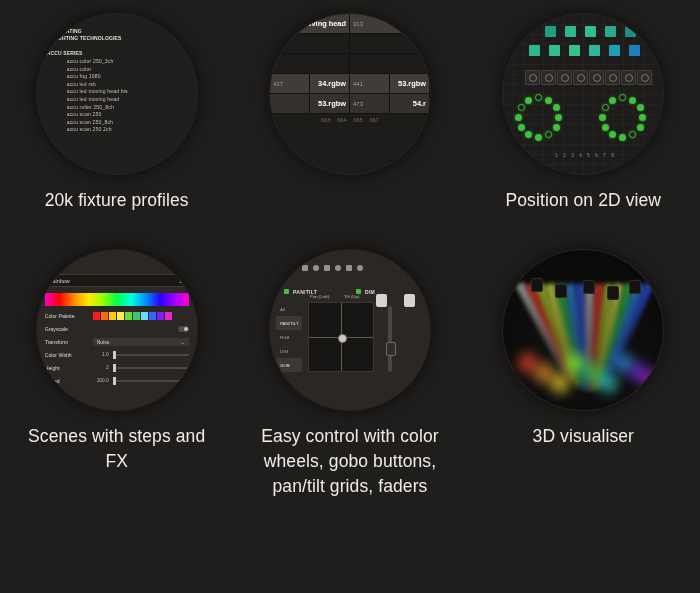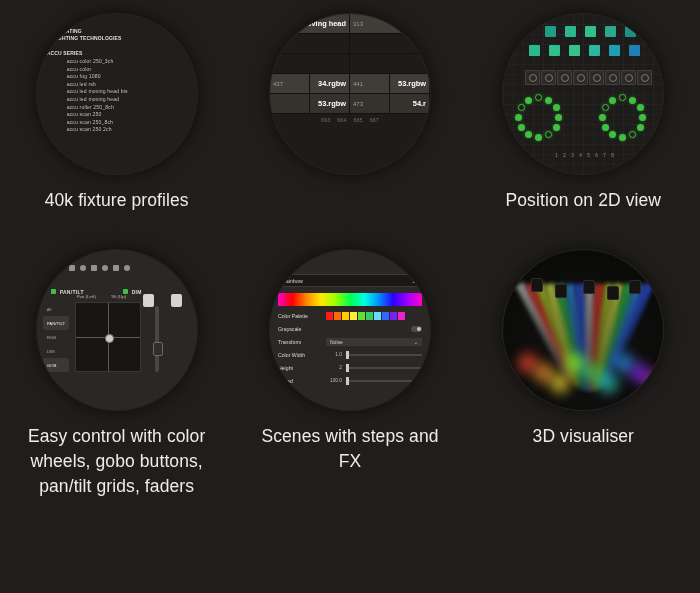--- a/index.html
+++ b/index.html
@@ -134,21 +134,21 @@
           <div class="trow dim" style="padding-left: 30px;">accu fog 1080</div>
           <div class="trow dim" style="padding-left: 30px;">accu led rsb</div>
           <div class="trow dim" style="padding-left: 30px;">accu led moving head bis</div>
           <div class="trow dim" style="padding-left: 30px;">accu led moving head</div>
           <div class="trow dim" style="padding-left: 30px;">accu roller 250_8ch</div>
           <div class="trow dim" style="padding-left: 30px;">accu scan 250</div>
           <div class="trow dim" style="padding-left: 30px;">accu scan 250_8ch</div>
           <div class="trow dim" style="padding-left: 30px;">accu scan 250 2ch</div>
         </div>
     </div>
-    <div class="caption">40k fixture profiles</div>
+    <div class="caption">20k fixture profiles</div>
   </div>
 
   <div class="cell">
     <div class="circle">
       <div class="patch" id="patch">
           <div class="prow alt">
             <div class="pc nm">..moving head</div>
             <div class="pc num">313</div>
           </div>
           <div class="prow">
@@ -236,63 +236,20 @@
           <div class="tick" style="left:92px;top:139px;">6</div>
           <div class="tick" style="left:100px;top:139px;">7</div>
           <div class="tick" style="left:108px;top:139px;">8</div>
         </div>
     </div>
     <div class="caption">Position on 2D view</div>
   </div>
 
   <div class="cell">
     <div class="circle">
-      <div class="ctrl" id="ctrl">
-        <div class="ctrl-tb" id="ctrltb">
-            <div class="tbi"></div>
-            <div class="tbi r"></div>
-            <div class="tbi"></div>
-            <div class="tbi r"></div>
-            <div class="tbi"></div>
-            <div class="tbi r"></div>
-          </div>
-        <div class="pad">
-          <div class="ch" style="left:0;top:34px;width:100%;height:1px;"></div>
-          <div class="ch" style="top:0;left:32px;width:1px;height:100%;"></div>
-          <div class="padhandle" style="left:29px;top:31px;"></div>
-        </div>
-        <div class="fader" style="left:118px;top:56px;height:66px;"></div>
-        <div class="fknob" style="left:116px;top:92px;"></div>
-        <div class="sqbtn" style="left:106px;top:44px;width:11px;height:13px;"></div>
-        <div class="sqbtn" style="left:134px;top:44px;width:11px;height:13px;"></div>
-      <div class="ctrl-hdr" style="left: 14px; right: auto; width: 60px;">
-            <span class="grn"></span>
-            <span class="hlab">PAN/TILT</span>
-          </div>
-          <div class="ctrl-hdr" style="left: 86px; right: auto; width: 60px;">
-            <span class="grn"></span>
-            <span class="hlab">DIM</span>
-          </div>
-          <div class="leftcol">
-            <div class="lt">All</div>
-            <div class="lt sel">PAN/TILT</div>
-            <div class="lt">RGB</div>
-            <div class="lt">DIM</div>
-            <div class="lt sel">GOB</div>
-            <div class="lt">FX</div>
-          </div>
-          <div style="position:absolute;top:44px;left:40px;font-size:4.4px;color:#bdb9b4;">Pan (Left)</div>
-          <div style="position:absolute;top:44px;left:74px;font-size:4.4px;color:#bdb9b4;">Tilt (Up)</div>
-        </div>
-    </div>
-    <div class="caption">Easy control with color wheels, gobo buttons, pan/tilt grids, faders</div>
-  </div>
-
-  <div class="cell">
-    <div class="circle">
       <div class="scn" id="scn">
         <div class="scn-sel">
           <span>rainbow</span>
           <span>⌄</span>
         </div>
         <div class="rainbowbar"></div>
       <div class="srow" style="top: 60px;">
             <div class="slab">Color Palette</div>
             <div class="swatches">
               <div class="sw" style="background: rgb(255, 26, 26);"></div>
@@ -329,20 +286,63 @@
             <div class="slider"></div>
           </div>
           <div class="srow" style="top: 125px;">
             <div class="slab">Speed</div>
             <div class="valnum">100.0</div>
             <div class="slider"></div>
           </div>
         </div>
     </div>
     <div class="caption">Scenes with steps and FX</div>
+  </div>
+
+  <div class="cell">
+    <div class="circle">
+      <div class="ctrl" id="ctrl">
+        <div class="ctrl-tb" id="ctrltb">
+            <div class="tbi"></div>
+            <div class="tbi r"></div>
+            <div class="tbi"></div>
+            <div class="tbi r"></div>
+            <div class="tbi"></div>
+            <div class="tbi r"></div>
+          </div>
+        <div class="pad">
+          <div class="ch" style="left:0;top:34px;width:100%;height:1px;"></div>
+          <div class="ch" style="top:0;left:32px;width:1px;height:100%;"></div>
+          <div class="padhandle" style="left:29px;top:31px;"></div>
+        </div>
+        <div class="fader" style="left:118px;top:56px;height:66px;"></div>
+        <div class="fknob" style="left:116px;top:92px;"></div>
+        <div class="sqbtn" style="left:106px;top:44px;width:11px;height:13px;"></div>
+        <div class="sqbtn" style="left:134px;top:44px;width:11px;height:13px;"></div>
+      <div class="ctrl-hdr" style="left: 14px; right: auto; width: 60px;">
+            <span class="grn"></span>
+            <span class="hlab">PAN/TILT</span>
+          </div>
+          <div class="ctrl-hdr" style="left: 86px; right: auto; width: 60px;">
+            <span class="grn"></span>
+            <span class="hlab">DIM</span>
+          </div>
+          <div class="leftcol">
+            <div class="lt">All</div>
+            <div class="lt sel">PAN/TILT</div>
+            <div class="lt">RGB</div>
+            <div class="lt">DIM</div>
+            <div class="lt sel">GOB</div>
+            <div class="lt">FX</div>
+          </div>
+          <div style="position:absolute;top:44px;left:40px;font-size:4.4px;color:#bdb9b4;">Pan (Left)</div>
+          <div style="position:absolute;top:44px;left:74px;font-size:4.4px;color:#bdb9b4;">Tilt (Up)</div>
+        </div>
+    </div>
+    <div class="caption">Easy control with color wheels, gobo buttons, pan/tilt grids, faders</div>
   </div>
 
   <div class="cell">
     <div class="circle">
       <div class="vis" id="vis">
           <div class="beam" style="position:absolute;left:12px;top:34px;width:9px;height:108px;background:linear-gradient(to bottom,#d0d0d0cc,#d0d0d022);transform:rotate(-28deg);transform-origin:top center;filter:blur(2.2px);opacity:.8;"></div>
           <div class="beam" style="position:absolute;left:22px;top:34px;width:9px;height:108px;background:linear-gradient(to bottom,#ff3b2fcc,#ff3b2f22);transform:rotate(-24deg);transform-origin:top center;filter:blur(2.2px);opacity:.8;"></div>
           <div class="beam" style="position:absolute;left:32px;top:34px;width:9px;height:108px;background:linear-gradient(to bottom,#c9e82bcc,#c9e82b22);transform:rotate(-20deg);transform-origin:top center;filter:blur(2.2px);opacity:.8;"></div>
           <div class="beam" style="position:absolute;left:42px;top:34px;width:9px;height:108px;background:linear-gradient(to bottom,#f2ff55cc,#f2ff5522);transform:rotate(-16deg);transform-origin:top center;filter:blur(2.2px);opacity:.8;"></div>
           <div class="beam" style="position:absolute;left:52px;top:34px;width:9px;height:108px;background:linear-gradient(to bottom,#2fd44fcc,#2fd44f22);transform:rotate(-12deg);transform-origin:top center;filter:blur(2.2px);opacity:.8;"></div>

